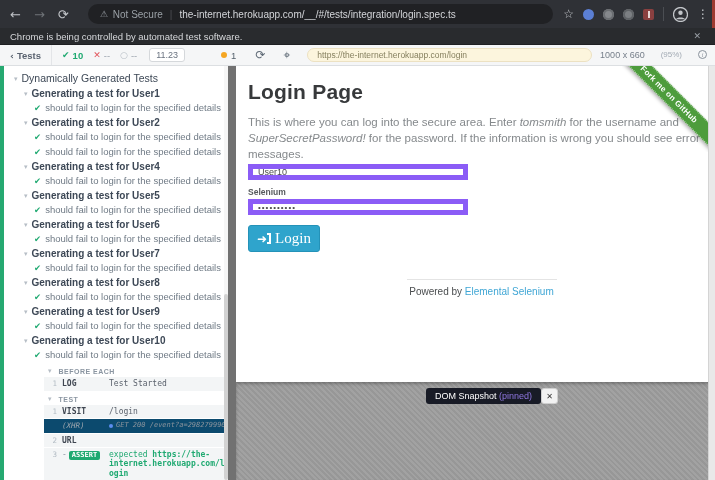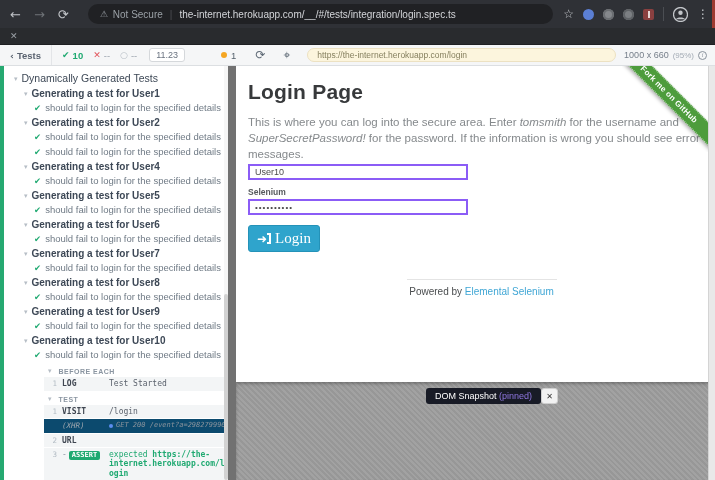--- a/index.html
+++ b/index.html
@@ -43,21 +43,21 @@
   .stat-ic-pass { color:#1fa971; font-size:9px; }
   .stat-ic-fail { color:#e2555c; font-size:9px; }
   .stat-ic-pend { color:#b9c0c7; font-size:9px; }
   .duration-box { border:1px solid #d5d8db; background:#fff; border-radius:3px; padding:1px 6px; font-size:9px; color:#6a7380; margin:0 10px 0 2px; }
   .pin-stat { display:flex; align-items:center; gap:4px; margin:0 10px 0 26px; }
   .pin-dot { width:6px; height:6px; border-radius:50%; background:#f5a623; }
   .pin-n { font-size:9.5px; color:#55616d; }
   .tb-ic { color:#5f6a76; font-size:12px; margin:0 9px; cursor:pointer; }
   .cy-url-wrap { flex:1; margin:0 8px; }
   .cy-url { width:100%; height:14px; background:#fcf5dd; border:1px solid #ece1c2; border-radius:8px; font-size:8.5px; color:#86805f; padding:0 9px; font-family:"Liberation Sans",sans-serif; outline:none; }
-  .viewport-info { display:flex; align-items:center; gap:4px; white-space:nowrap; }
+  .viewport-info { display:flex; gap:16px; white-space:nowrap; }
   .vp-size { font-size:9px; color:#767f8a; }
   .vp-scale { font-size:8px; color:#a3abb5; }
   .vp-i { width:9px; height:9px; border-radius:50%; border:1px solid #8a929c; color:#8a929c; font-size:6px; display:flex; align-items:center; justify-content:center; font-style:italic; font-family:"Liberation Serif",serif; }
 
   
   .main { display:flex; height:414px; position:relative; }
 
   
   .reporter { width:228px; background:#fff; position:relative; overflow:hidden; flex:none; }
   .pass-strip { position:absolute; left:0; top:0; bottom:0; width:4px; background:#26a971; }
@@ -96,21 +96,21 @@
   .aut-backdrop { flex:1; background:#9c9c9c;
     background-image:repeating-linear-gradient(45deg, rgba(255,255,255,.06) 0 2px, rgba(0,0,0,0.03) 2px 4px);
     box-shadow:inset 0 2px 3px rgba(0,0,0,.25); }
   .browser-scroll { position:absolute; right:0; top:0; width:7px; height:100%; background:#e9e9e9; border-left:1px solid #d4d4d4; }
 
   .aut-h1 { font-size:21px; font-weight:bold; color:#37393b; letter-spacing:.2px; }
   .aut-p { margin-top:10px; width:462px; font-size:11.5px; line-height:16px; color:#85898c; }
   .aut-p em { font-style:italic; }
   .fld-label { margin-top:9px; font-size:8.5px; font-weight:bold; color:#55595c; }
   .fld-label.pw { margin-top:7px; }
-  .aut-input { display:block; margin-top:2px; width:220px; height:16px; border:2px solid #8b5cf6; font-size:9px; color:#4a4a4a; padding:0 5px; font-family:"Liberation Sans",sans-serif; outline:none; background:#fff; }
+  .aut-input { display:block; margin-top:2px; width:220px; height:16px; border:5px solid #8b5cf6; font-size:9px; color:#4a4a4a; padding:0 5px; font-family:"Liberation Sans",sans-serif; outline:none; background:#fff; }
   .pw-input { letter-spacing:1px; font-size:8px; }
   .login-btn { margin-top:10px; width:72px; height:27px; background:#2fa4cc; border:1px solid #2492b8; border-radius:3px; color:#fff; display:flex; align-items:center; justify-content:center; gap:4px; cursor:pointer; }
   .login-arrow { font-size:12px; line-height:1; font-family:"DejaVu Sans",sans-serif; }
   .login-bracket { width:4px; height:11px; border:2px solid #fff; border-left:none; margin-left:-4px; }
   .login-text { font-family:"Liberation Serif", serif; font-size:15px; }
   .aut-hr { margin:27px auto 0 auto; width:150px; border:none; border-top:1px solid #e4e4e4; }
   .aut-footer { margin-top:6px; text-align:center; font-size:10px; color:#4a4d4f; }
   .aut-footer a { color:#3fa6d5; text-decoration:none; cursor:pointer; }
 
   
@@ -151,20 +151,21 @@
           <circle cx="7.5" cy="5.8" r="2.2" fill="#c2c5c9"></circle>
           <path d="M3 12.2 C3.8 9.8 11.2 9.8 12 12.2" fill="#c2c5c9"></path>
         </svg>
     </span>
     <span class="kebab icon">⋮</span>
   </div>
   <div class="edge-strip"></div>
 </div>
 
 <div class="infobar">
+  <span class="infobar-text">Chrome is being controlled by automated test software.</span>
   <span class="infobar-close icon">✕</span>
 </div>
 
 <div class="cy-toolbar">
   <div class="tests-btn">
     <span class="icon">‹</span>
     <span>Tests</span>
   </div>
   <div class="stats">
     <span class="stat">

